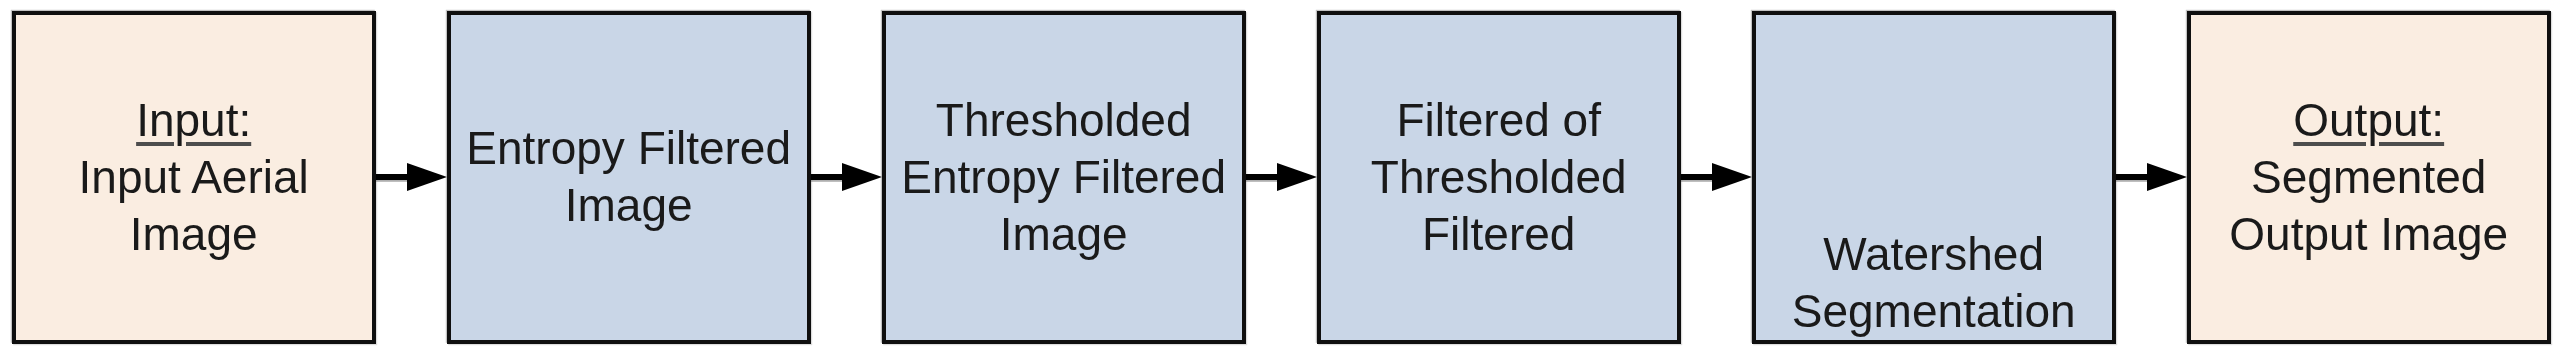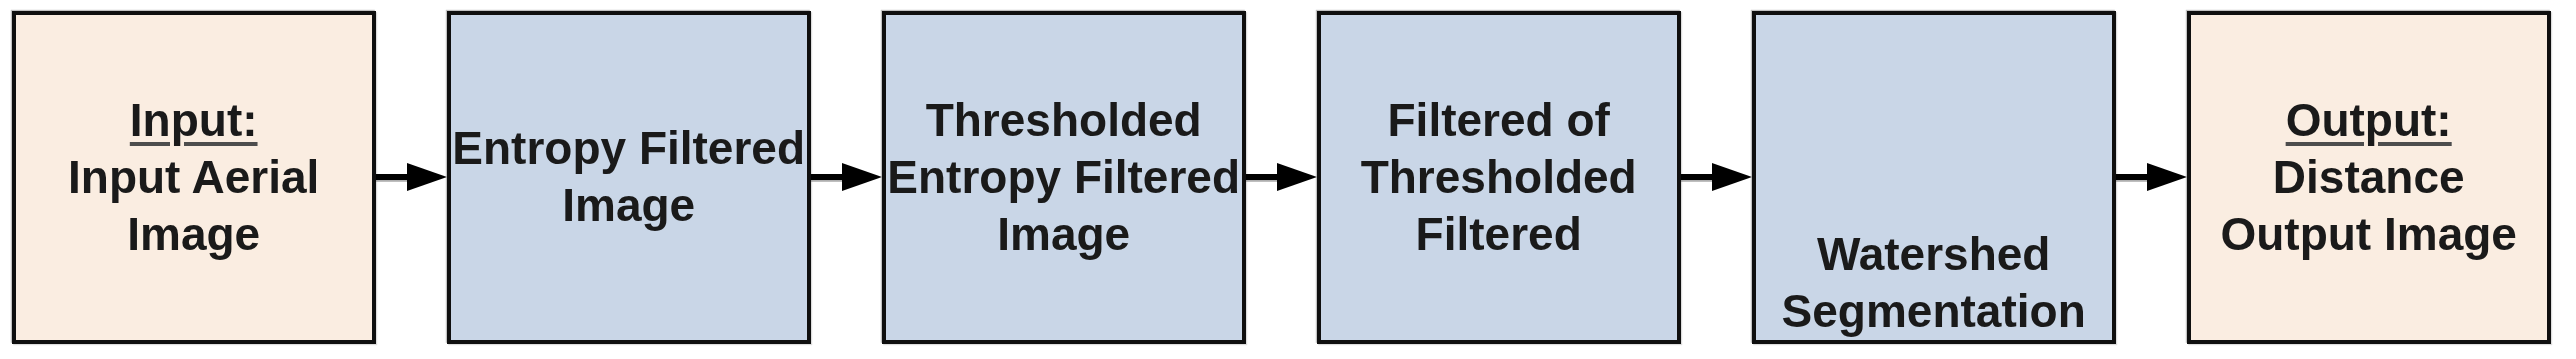--- a/index.html
+++ b/index.html
@@ -7,21 +7,20 @@
     padding: 0;
     background: #ffffff;
   }
   .canvas {
     position: relative;
     width: 2576px;
     height: 359px;
     background: #ffffff;
     font-family: "Liberation Sans", sans-serif;
     overflow: hidden;
-    font-weight: bold;
   }
   .flow {
     box-sizing: border-box;
     width: 100%;
     height: 100%;
     padding: 10.5px 21.5px 14.8px 11.7px;
     display: flex;
     align-items: stretch;
   }
   .box {
@@ -139,20 +138,20 @@
     </div>
 
     <div class="arrow">
       <div class="shaft"></div>
       <div class="head"></div>
     </div>
 
     <div class="box" style="background-color: rgb(250, 237, 225); justify-content: center;">
       <div class="label">
         <span class="line underlined">Output:</span>
-        <span class="line">Distance</span>
+        <span class="line">Segmented</span>
         <span class="line">Output Image</span>
       </div>
     </div>
 
   </div>
 </div>
 
 
 </body></html>

